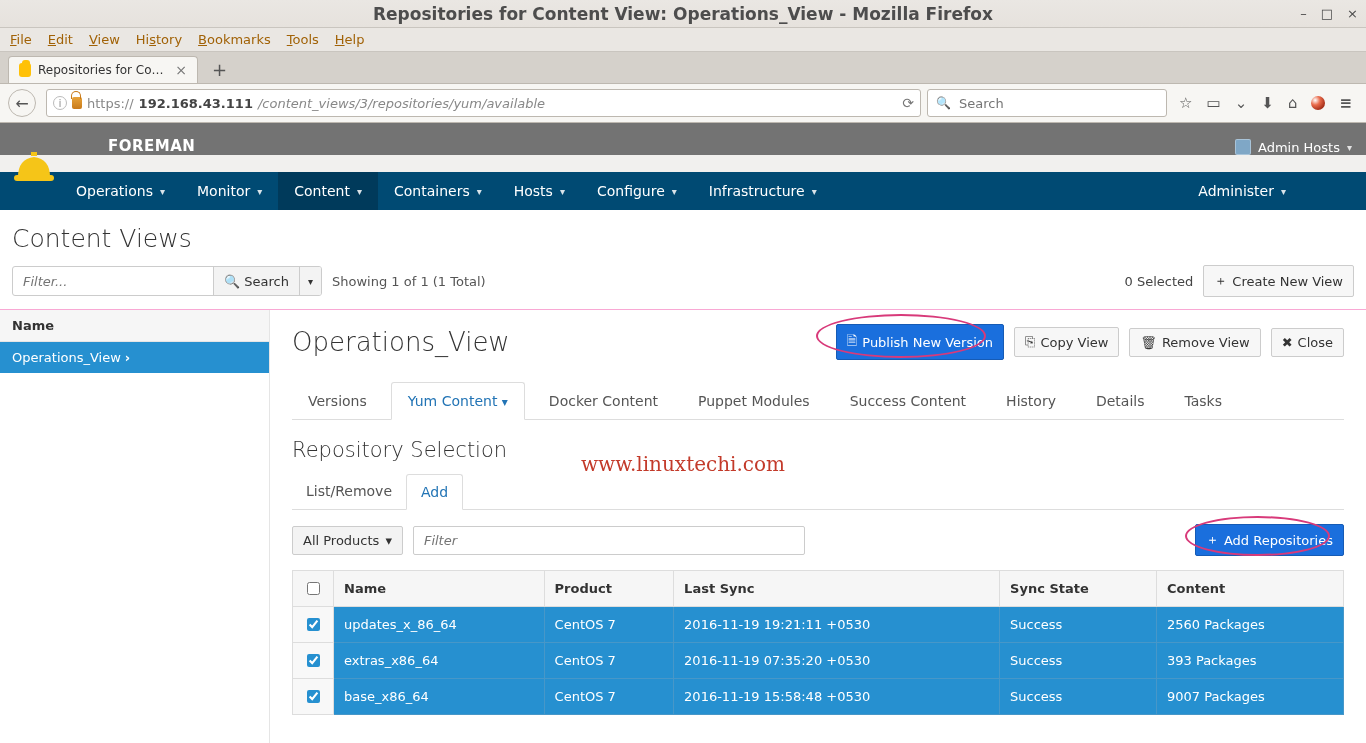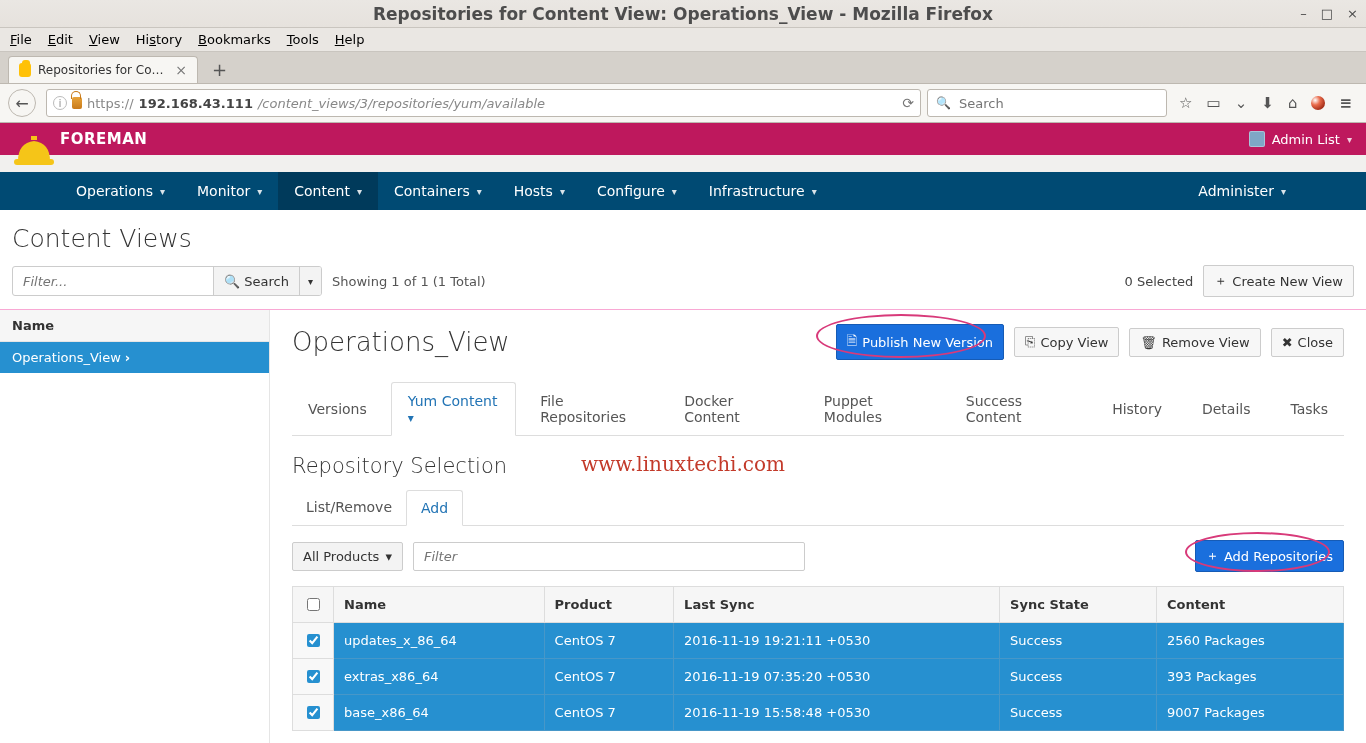--- a/index.html
+++ b/index.html
@@ -4,21 +4,21 @@
 <style>
 * { box-sizing: border-box; font-family: "DejaVu Sans", "Cantarell", sans-serif; }
 body { margin: 0; padding: 0; font-size: 13px; color: #333; background: #f1f0ee; }
 
 
 .titlebar { background: linear-gradient(#eae7e3,#e6e2dd); height: 28px; display:flex; align-items:center; justify-content:center; position:relative; border-bottom:1px solid #c9c5bf; }
 .titlebar .title { font-size:17px; color:#4d4d4d; font-weight:bold; }
 .win-controls { position:absolute; right:8px; top:6px; display:flex; gap:14px; font-size:13px; color:#4a4a4a; }
 .win-controls span { cursor:pointer; }
 
-.menubar { background:#eae7e3; padding:4px 10px; display:flex; gap:16px; font-size:13px; color:#000000; border-bottom:1px solid #c9c5bf; }
+.menubar { background:#eae7e3; padding:4px 10px; display:flex; gap:16px; font-size:13px; color:#a16207; border-bottom:1px solid #c9c5bf; }
 .menubar span u { text-decoration:underline; }
 .menubar span { cursor:pointer; }
 
 .tabstrip { background:#d5d1cb; padding:4px 8px 0 8px; display:flex; align-items:center; gap:6px; border-bottom:1px solid #bdb8b0; }
 .tab { background:#f7f6f3; border:1px solid #bdb8b0; border-bottom:none; border-radius:4px 4px 0 0; padding:5px 10px; display:flex; align-items:center; gap:7px; font-size:12px; max-width:190px; }
 .tab .favicon { width:14px; height:14px; background:#ffc107; border-radius:3px; display:inline-block; position:relative; }
 .tab .favicon::after{content:"";position:absolute;width:8px;height:4px;background:#ffc107;border-radius:3px 3px 0 0;top:-3px;left:3px;}
 .tab .closex { font-size:14px; color:#777; cursor:pointer; }
 .newtab { font-size:18px; color:#555; padding:0 8px; cursor:pointer; }
 
@@ -31,21 +31,21 @@
 .urlbar .url-bold { font-weight:bold; }
 .urlbar .url-rest { color:#888;font-style:italic; }
 .reload { margin-left:auto; color:#777; cursor:pointer; font-size:14px; }
 .searchbar { width:240px; border:1px solid #bdb8b0; border-radius:3px; height:28px; display:flex; align-items:center; padding:0 8px; gap:6px; background:white; }
 .searchbar input { border:none; outline:none; font-size:13px; width:100%; color:#555; }
 .tb-icons { display:flex; gap:14px; font-size:15px; color:#555; align-items:center; padding:0 6px; }
 .tb-icons span{cursor:pointer;}
 .opera-dot{width:14px;height:14px;border-radius:50%;background:radial-gradient(circle at 30% 30%,#fff,#e96b4b 35%,#9b2511 80%);}
 
 
-.app-header { background:#be185d; color:white; height:32px; display:flex; align-items:center; padding:0 14px 0 60px; }
+.app-header { background:#737373; color:white; height:32px; display:flex; align-items:flex-end; padding:0 14px 0 60px;gap:48px; }
 .helmet{position:relative;}
 .helmet svg{position:absolute;left:-48px;top:-6px;}
 .brand { font-weight:bold; letter-spacing:0.5px; font-size:15px; }
 .app-header .spacer{flex:1;}
 .adminuser{display:flex;align-items:center;gap:7px;font-size:13px;}
 .adminuser .avatar{width:16px;height:16px;background:#7fa7c6;border:1px solid #fff5;border-radius:2px;}
 .adminuser .caret{font-size:10px;opacity:0.8;}
 .app-nav { background:#004a73; color:#fff; display:flex; padding:0 60px; align-items:stretch; height:38px;margin-top:17px; }
 .app-nav .navitem{display:flex;align-items:center;gap:7px;padding:0 16px;font-size:14px;cursor:pointer;}
 .app-nav .navitem.active{background:#003a5b;}
@@ -166,21 +166,21 @@
     <svg width="44" height="36">
         <path d="M6 28 Q6 10 22 8 Q38 10 38 28 Z" fill="#f5c518"></path>
         <rect x="2" y="26" width="40" height="6" rx="3" fill="#f5c518"></rect>
         <rect x="19" y="3" width="6" height="4" fill="#f5c518"></rect>
       </svg>
   </span>
   <span class="brand">FOREMAN</span>
   <span class="spacer"></span>
   <div class="adminuser">
     <span class="avatar"></span>
-    <span>Admin List</span>
+    <span>Admin Hosts</span>
     <span class="caret">▾</span>
   </div>
 </div>
 
 <div class="app-nav">
   <div class="navitem">
       <span>Operations</span>
       <span class="caret">▾</span>
     </div>
   <div class="navitem">
@@ -266,21 +266,20 @@
           <span>Close</span>
         </div>
       </div>
 
       <div class="tabs">
         <div class="tabitem">Versions</div>
         <div class="tabitem active">
           <span>Yum Content</span>
           <span class="tabcaret"> ▾</span>
         </div>
-        <div class="tabitem">File Repositories</div>
         <div class="tabitem">Docker Content</div>
         <div class="tabitem">Puppet Modules</div>
         <div class="tabitem">Success Content</div>
         <div class="tabitem">History</div>
         <div class="tabitem">Details</div>
         <div class="tabitem">Tasks</div>
       </div>
 
       <div class="section-title">Repository Selection</div>
 

